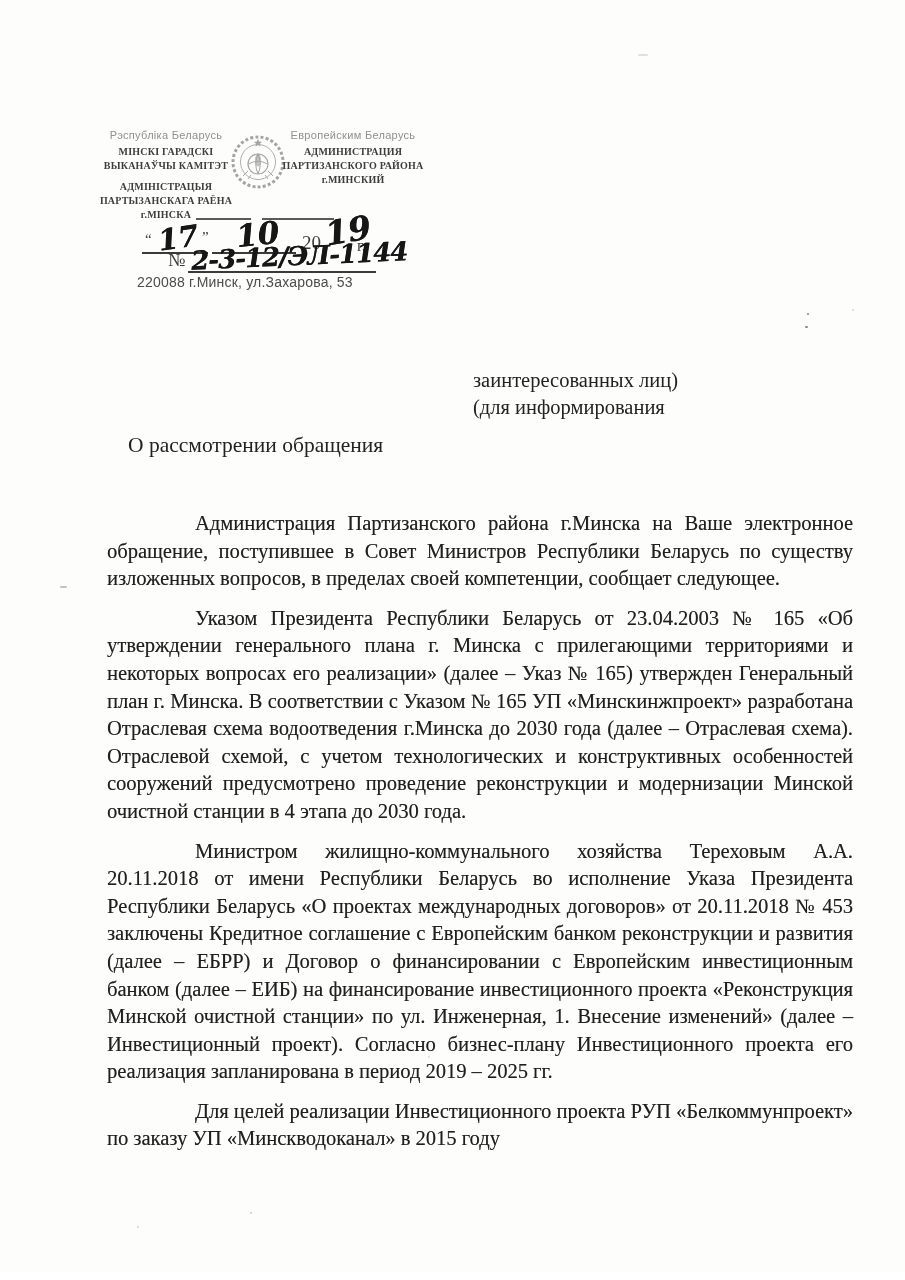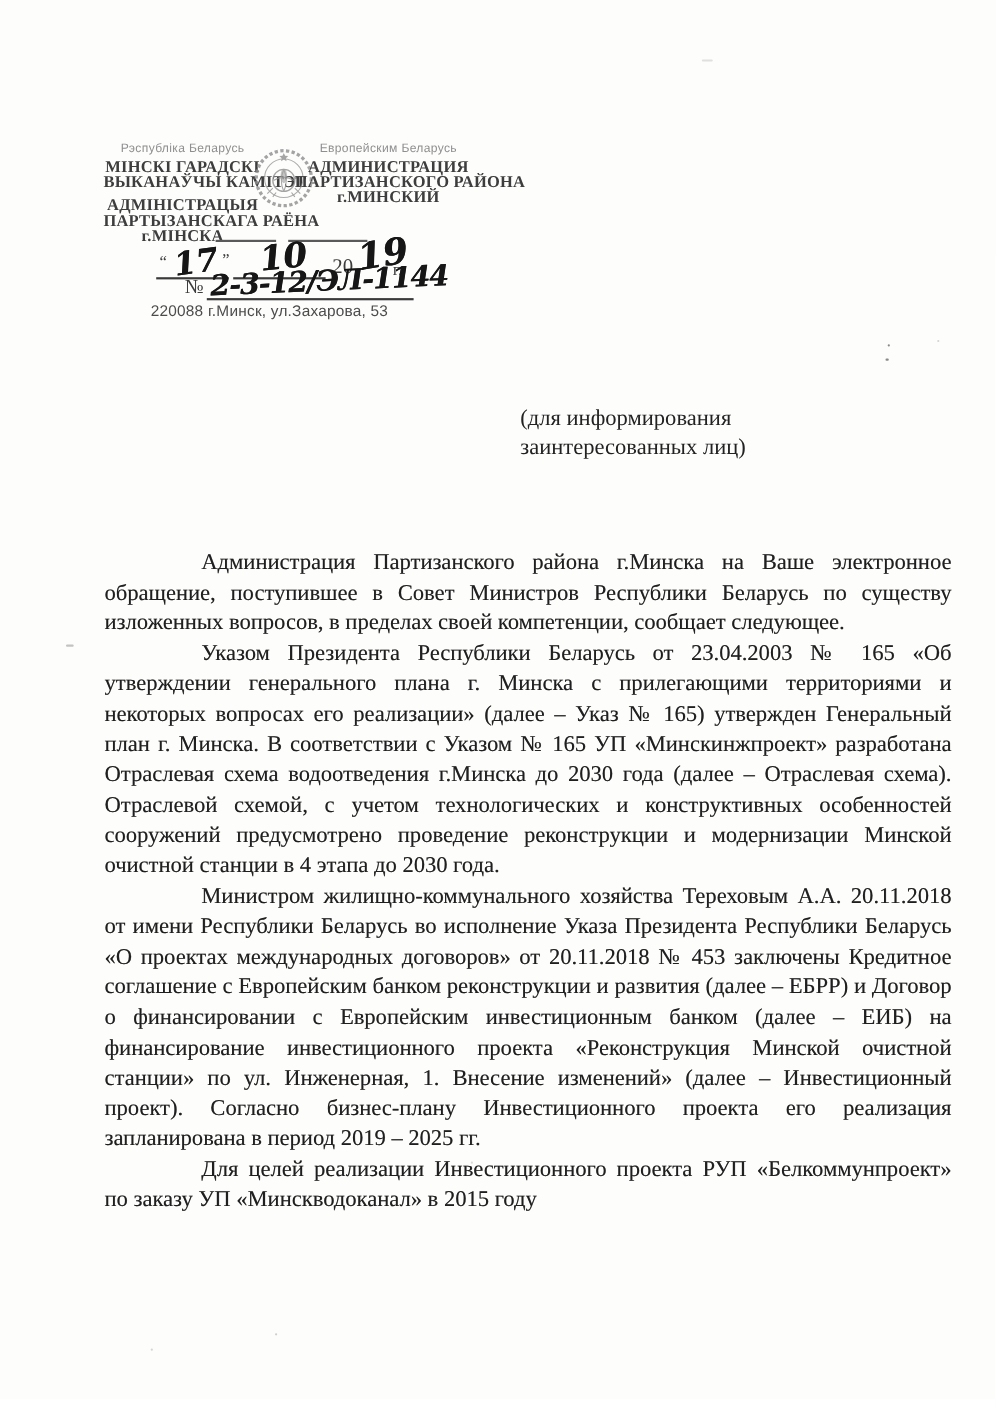--- a/index.html
+++ b/index.html
@@ -15,21 +15,21 @@
   .lh-col { position:absolute; text-align:center; }
   .lh-left  { left:94px;  top:129px; width:144px; }
   .lh-right { left:268px; top:129px; width:170px; }
   .lh-country {
     font-family:"Liberation Sans","DejaVu Sans",sans-serif;
     font-size:11px; color:#8f8f8f; letter-spacing:.3px; margin-bottom:4px;
     white-space:nowrap;
   }
   .lh-bold {
     font-family:"Liberation Serif","DejaVu Serif",serif; font-weight:700;
-    font-size:15px; line-height:14px; color:#3d3d3d; letter-spacing:.2px;
+    font-size:10px; line-height:14px; color:#3d3d3d; letter-spacing:.2px;
     white-space:nowrap;
   }
   .lh-group { margin-bottom:7px; }
 
   .emblem { position:absolute; left:230px; top:133px; width:56px; height:56px; opacity:.8; }
 
   .rule { position:absolute; height:2px; background:#5a5a5a; }
   .underline { position:absolute; height:1.5px; background:#3a3a3a; }
 
   .pr { position:absolute; color:#3d3d3d; white-space:nowrap; }
@@ -63,21 +63,21 @@
   .subject {
     position:absolute; left:128px; top:433px;
     font-size:21.5px; color:#222; white-space:nowrap;
   }
   .body-text {
     position:absolute; left:95px; top:498px; width:770px;
     font-size:20.5px; line-height:27.6px; color:#1f1f1f;
     text-shadow:.2px 0 0 rgba(0,0,0,.45);
   }
   .body-text p {
-    margin:0; text-indent:88px; text-align:justify; text-align-last:left;
+    margin:12px; text-indent:88px; text-align:justify; text-align-last:left;
   }
 
   
   .speck { position:absolute; background:#8a8a8a; border-radius:1px; }
 </style>
 </head>
 <body>
 
 <div class="page">
 
@@ -128,24 +128,25 @@
   <span class="hw" id="hw-year">19</span>
   <span class="pr" id="g-abbr">г.</span>
 
   <span class="pr" id="no-label">№</span>
   <span class="hw" id="hw-num">2-3-12/ЭЛ-1144</span>
   <div class="underline" style="left:188px; top:271px; width:188px;"></div>
 
   <div id="address">220088 г.Минск, ул.Захарова, 53</div>
 
   <div class="note">
+    <div>заинтересованных лиц)</div>
     <div>(для информирования</div>
-    <div>заинтересованных лиц)</div>
   </div>
 
+  <div class="subject">О рассмотрении обращения</div>
 
   <div class="body-text">
     <p>Администрация Партизанского района г.Минска на Ваше электронное обращение, поступившее в Совет Министров Республики Беларусь по существу изложенных вопросов, в пределах своей компетенции, сообщает следующее.</p>
     <p>Указом Президента Республики Беларусь от 23.04.2003 № 165 «Об утверждении генерального плана г. Минска с прилегающими территориями и некоторых вопросах его реализации» (далее – Указ № 165) утвержден Генеральный план г. Минска. В соответствии с Указом № 165 УП «Минскинжпроект» разработана Отраслевая схема водоотведения г.Минска до 2030 года (далее – Отраслевая схема). Отраслевой схемой, с учетом технологических и конструктивных особенностей сооружений предусмотрено проведение реконструкции и модернизации Минской очистной станции в 4 этапа до 2030 года.</p>
     <p>Министром жилищно-коммунального хозяйства Тереховым А.А. 20.11.2018 от имени Республики Беларусь во исполнение Указа Президента Республики Беларусь «О проектах международных договоров» от 20.11.2018 № 453 заключены Кредитное соглашение с Европейским банком реконструкции и развития (далее – ЕБРР) и Договор о финансировании с Европейским инвестиционным банком (далее – ЕИБ) на финансирование инвестиционного проекта «Реконструкция Минской очистной станции» по ул. Инженерная, 1. Внесение изменений» (далее – Инвестиционный проект). Согласно бизнес-плану Инвестиционного проекта его реализация запланирована в период 2019 – 2025 гг.</p>
     <p>Для целей реализации Инвестиционного проекта РУП «Белкоммунпроект» по заказу УП «Минскводоканал» в 2015 году</p>
   </div>
 
   <div class="speck" style="left:807px; top:313px; width:2px; height:2px;"></div>
   <div class="speck" style="left:805px; top:326px; width:3px; height:2px;"></div>

